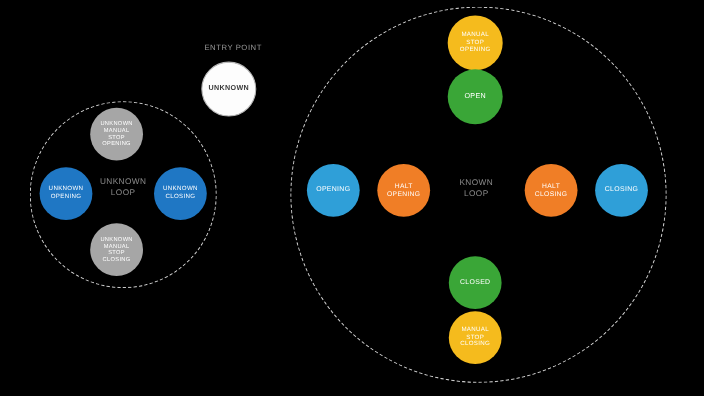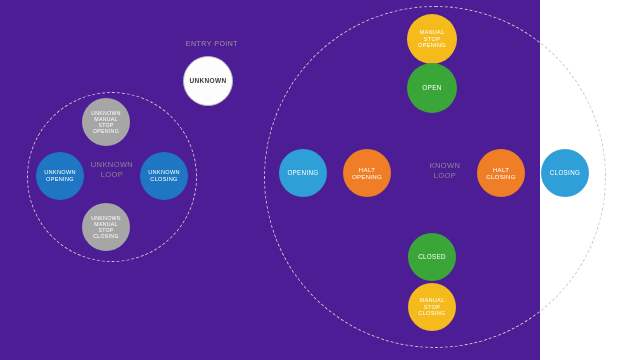--- a/index.html
+++ b/index.html
@@ -8,23 +8,23 @@
   }
   body {
     width: 640px;
     height: 360px;
     background: #ffffff;
     font-family: "Liberation Sans", sans-serif;
     overflow: hidden;
   }
   #canvas {
     position: relative;
-    width: 540px;
+    width: 640px;
     height: 360px;
-    background: #4c1d95;
+    background: #000000;
   }
   .group-ring {
     position: absolute;
     border-radius: 50%;
     border: 1px dashed #c9c9c9;
     box-sizing: border-box;
     background: transparent;
   }
   .group-label {
     position: absolute;
@@ -88,21 +88,21 @@
   <div class="node" style="left:140px; top:152px; width:48px; height:48px; font-size:5.6px; background:#1f77c4;">UNKNOWN
 CLOSING</div>
 
   <div class="node" style="left:82px; top:203px; width:48px; height:48px; font-size:5.2px; background:#a6a6a6;">UNKNOWN
 MANUAL
 STOP
 CLOSING</div>
 
   <div class="group-ring" style="left:264px; top:6px; width:342px; height:342px;"></div>
 
-  <div class="group-label" style="left:415px; top:161px; width:60px; font-size:7.5px;">KNOWN
+  <div class="group-label" style="left:403px; top:161px; width:60px; font-size:7.5px;">KNOWN
 LOOP</div>
 
   <div class="node" style="left:407px; top:14px; width:50px; height:50px; font-size:5.6px; background:#f5bb1d;">MANUAL
 STOP
 OPENING</div>
 
   <div class="node" style="left:407px; top:63px; width:50px; height:50px; font-size:6.5px; background:#3aa637;">OPEN</div>
 
   <div class="node" style="left:279px; top:149px; width:48px; height:48px; font-size:6.3px; background:#2f9fd8;">OPENING</div>
 

